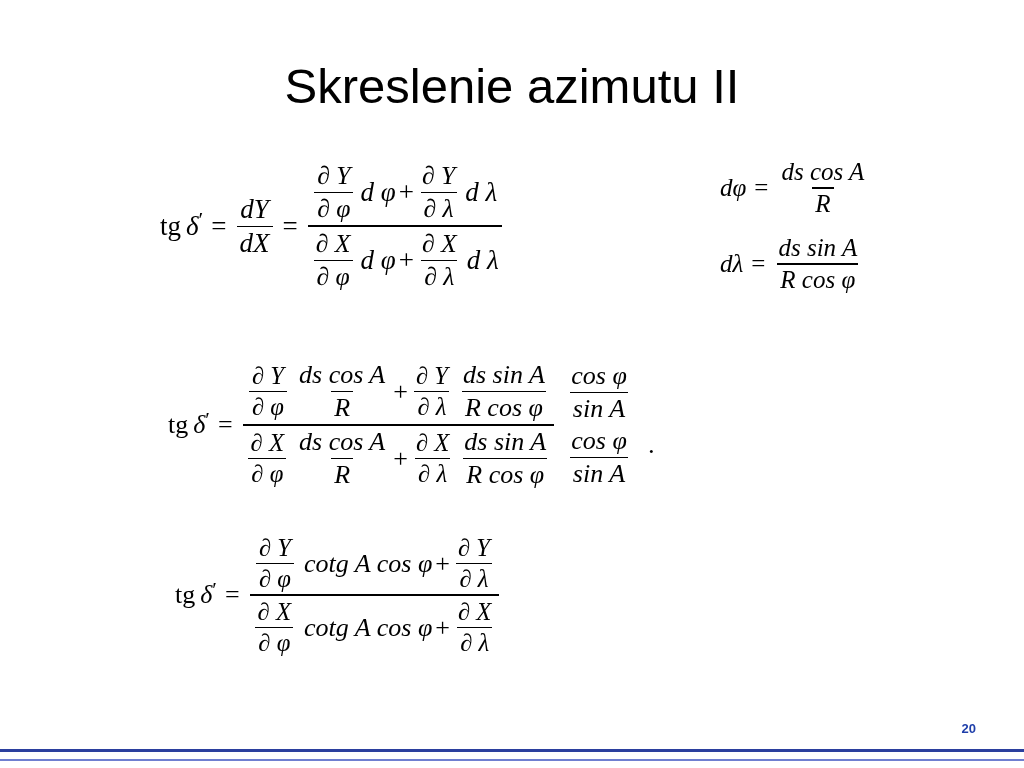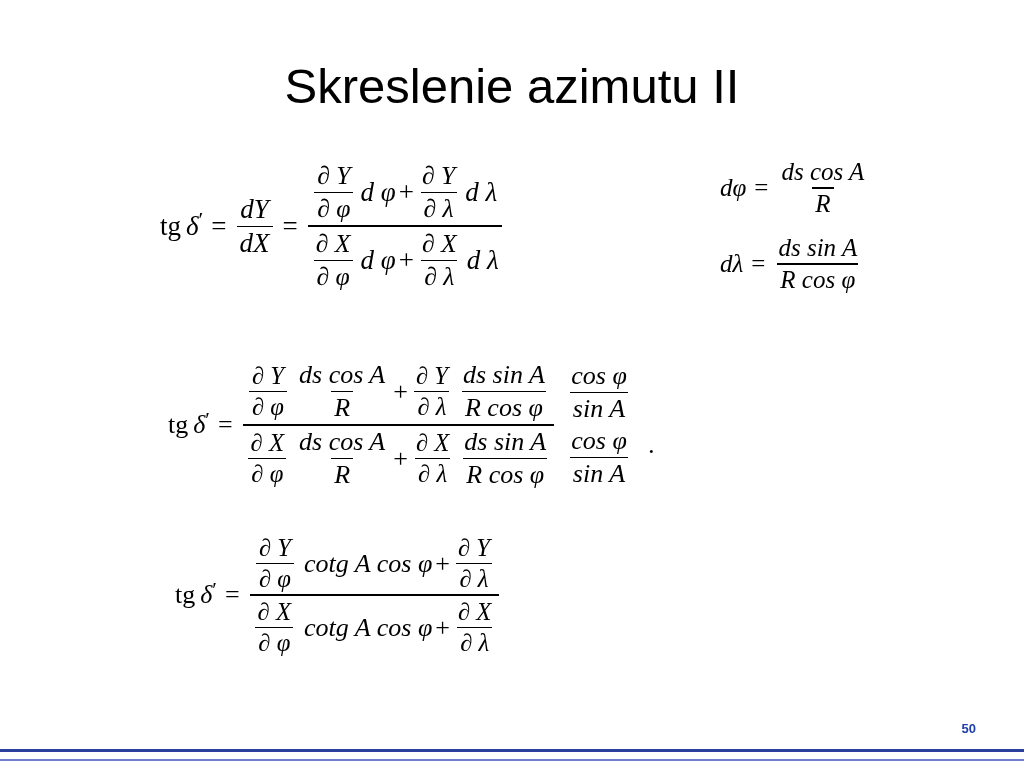--- a/index.html
+++ b/index.html
@@ -310,15 +310,15 @@
           <span class="frac pfrac">
             <span class="num it">∂ X</span>
             <span class="den it">∂ λ</span>
           </span>
         </span>
       </span>
     </span>
   </span>
 </div>
 
-<div class="page-number">50</div>
+<div class="page-number">20</div>
 <div class="rule-top"></div>
 <div class="rule-bottom"></div>
 
 </body></html>

